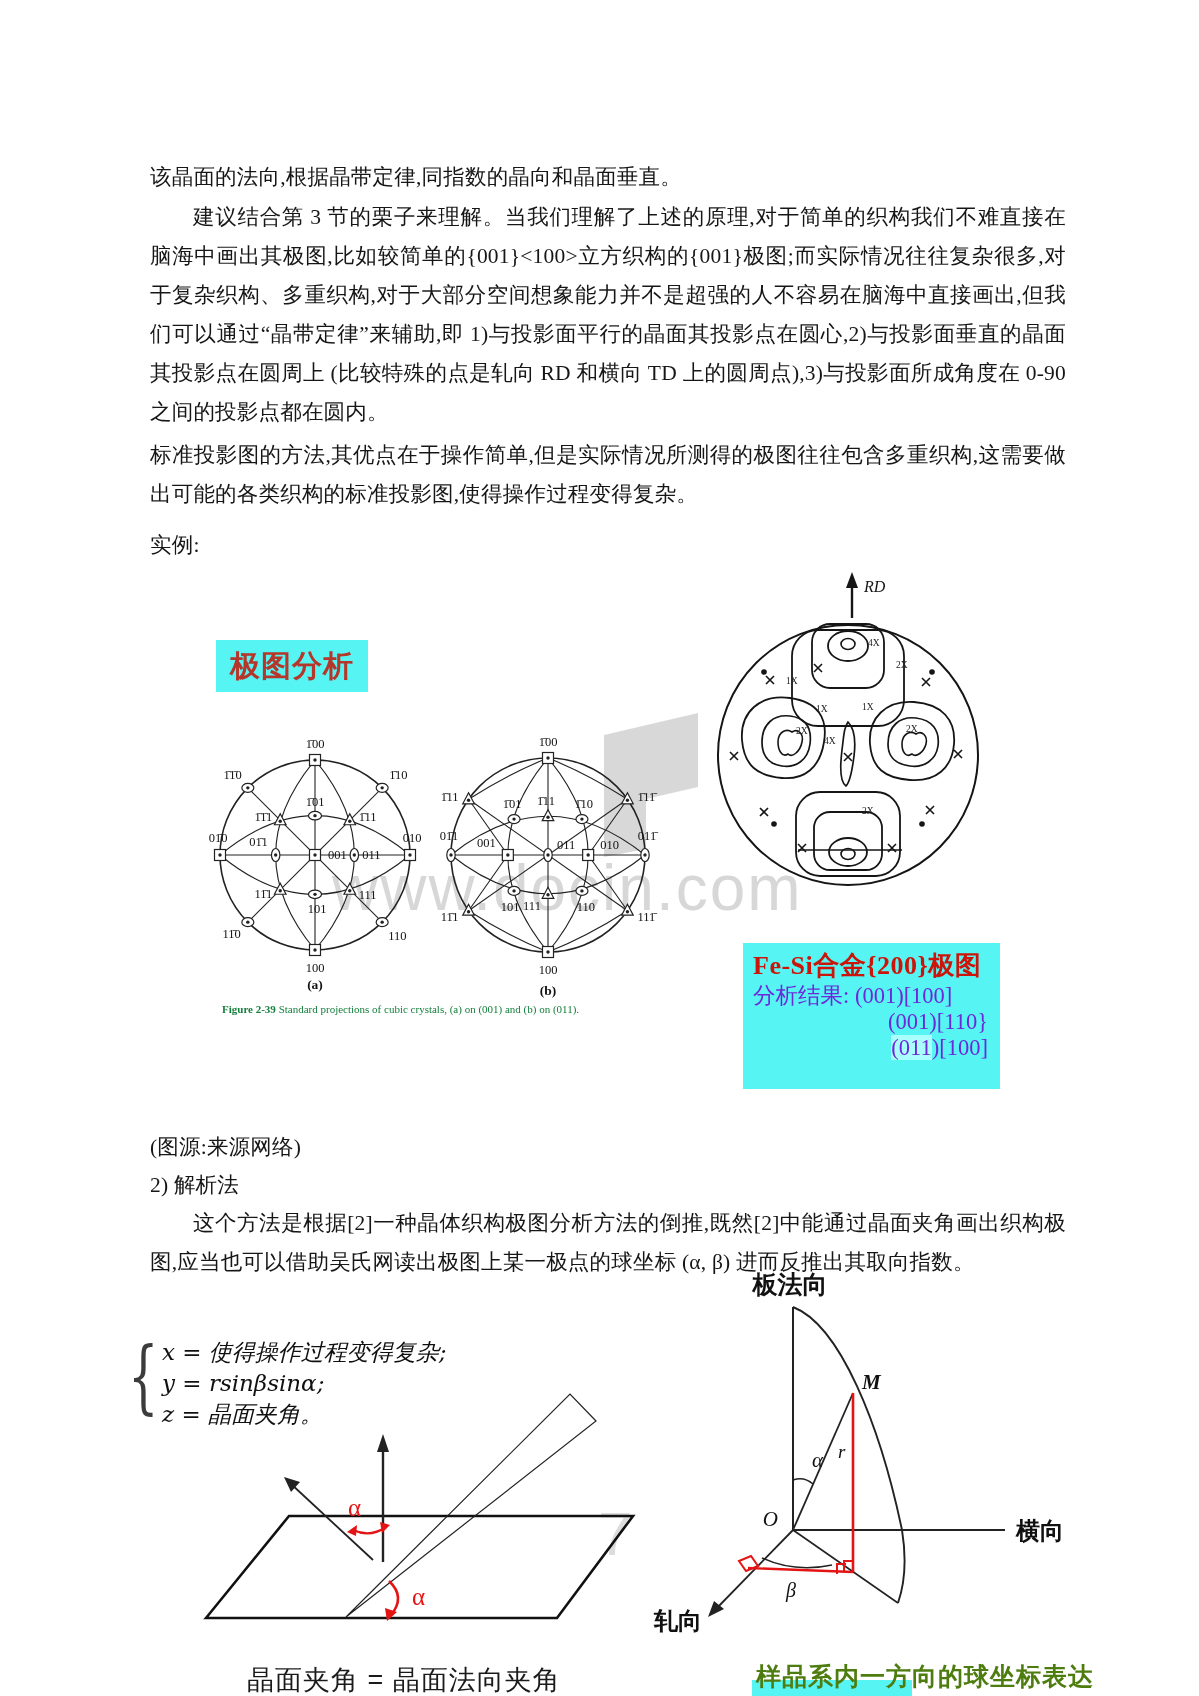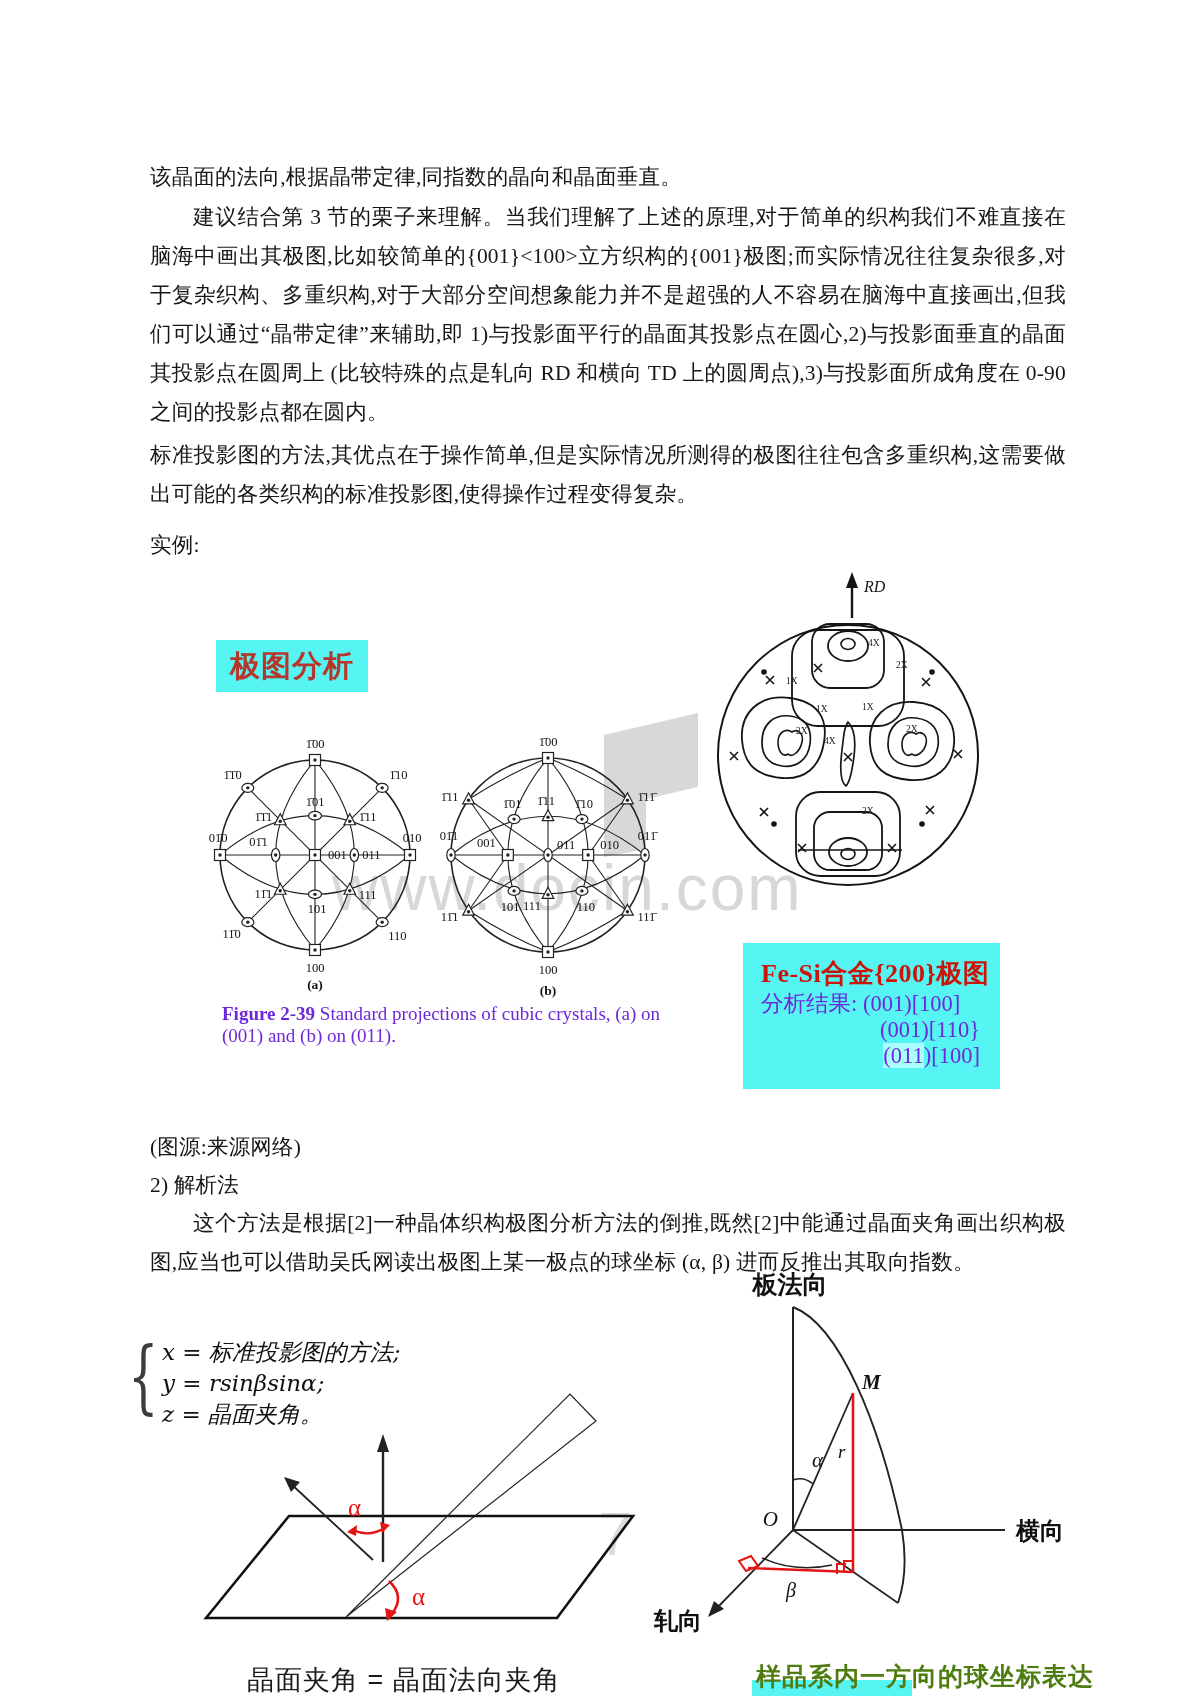--- a/index.html
+++ b/index.html
@@ -16,23 +16,23 @@
   .wm-logo{position:absolute;left:596px;top:152px;z-index:0;}
   .wm-frag{position:absolute;left:598px;top:1498px;font-family:"Liberation Sans",sans-serif;
            font-size:62px;color:#dcdcdc;z-index:0;}
   .cyanbox{position:absolute;left:216px;top:85px;width:152px;height:52px;background:#57f4f4;
            display:flex;align-items:center;justify-content:center;z-index:2;}
   .cyanbox span{color:#b5372c;font-size:30px;font-weight:bold;letter-spacing:1px;}
   svg.proj{position:absolute;z-index:1;}
   #projA{left:185px;top:150px;}
   #projB{left:418px;top:150px;}
   #polefig{left:700px;top:5px;}
-  .figcap{position:absolute;left:222px;top:448px;width:470px;font-size:19px;z-index:1;color:#6d28d9;}
+  .figcap{position:absolute;left:222px;top:448px;width:470px;font-size:11px;z-index:1;color:#15803d;}
   .fesi{position:absolute;left:743px;top:388px;width:257px;height:146px;background:#57f4f4;z-index:2;
-        padding:8px;box-sizing:border-box;}
+        padding:0;box-sizing:border-box;}
   .fesi-title{color:#cb150a;font-weight:bold;font-size:26px;padding:5px 0 0 10px;letter-spacing:0.5px;}
   .fesi-line{color:#6d28d9;font-size:22.5px;line-height:26px;padding-left:10px;}
   .fesi-right{text-align:right;padding-right:12px;}
   .fesi .hl{background:#a9fefe;}
   
   .brace{position:absolute;left:128px;top:1330px;font-size:80px;color:#3c3c3c;
          transform:scaleX(.6);transform-origin:left center;font-family:"DejaVu Serif",serif;}
   .formula{position:absolute;left:162px;top:1337px;font-size:23px;font-style:italic;
            font-family:"DejaVu Serif",serif;line-height:31px;color:#101010;}
   
@@ -267,21 +267,21 @@
     <div class="fesi-line fesi-right"><span class="hl">(011</span><span>)[100]</span></div>
   </div>
 </div>
 
 <p class="bodytext center" style="top:1120px">(图源:来源网络)</p>
 <p class="bodytext" style="top:1158px">2) 解析法</p>
 <p class="bodytext indent" style="top:1196px">这个方法是根据[2]一种晶体织构极图分析方法的倒推,既然[2]中能通过晶面夹角画出织构极图,应当也可以借助吴氏网读出极图上某一极点的球坐标 (α, β) 进而反推出其取向指数。</p>
 
 <div class="brace">{</div>
 <div class="formula">
-  <div>x = 标准投影图的方法;</div>
+  <div>x = 使得操作过程变得复杂;</div>
   <div>y = rsinβsinα;</div>
   <div>z = 晶面夹角。</div>
 </div>
 
 <div class="wm-frag">7</div>
 
 <svg id="diagL" width="530" height="250" viewBox="0 0 530 250">
   <path d="M66,240 L149,138 L493,138 L417,240 Z" fill="none" stroke="#111" stroke-width="2.6"></path>
 
   <path d="M206,239 L430,16 L456,43 Z" fill="none" stroke="#222" stroke-width="1.2"></path>

